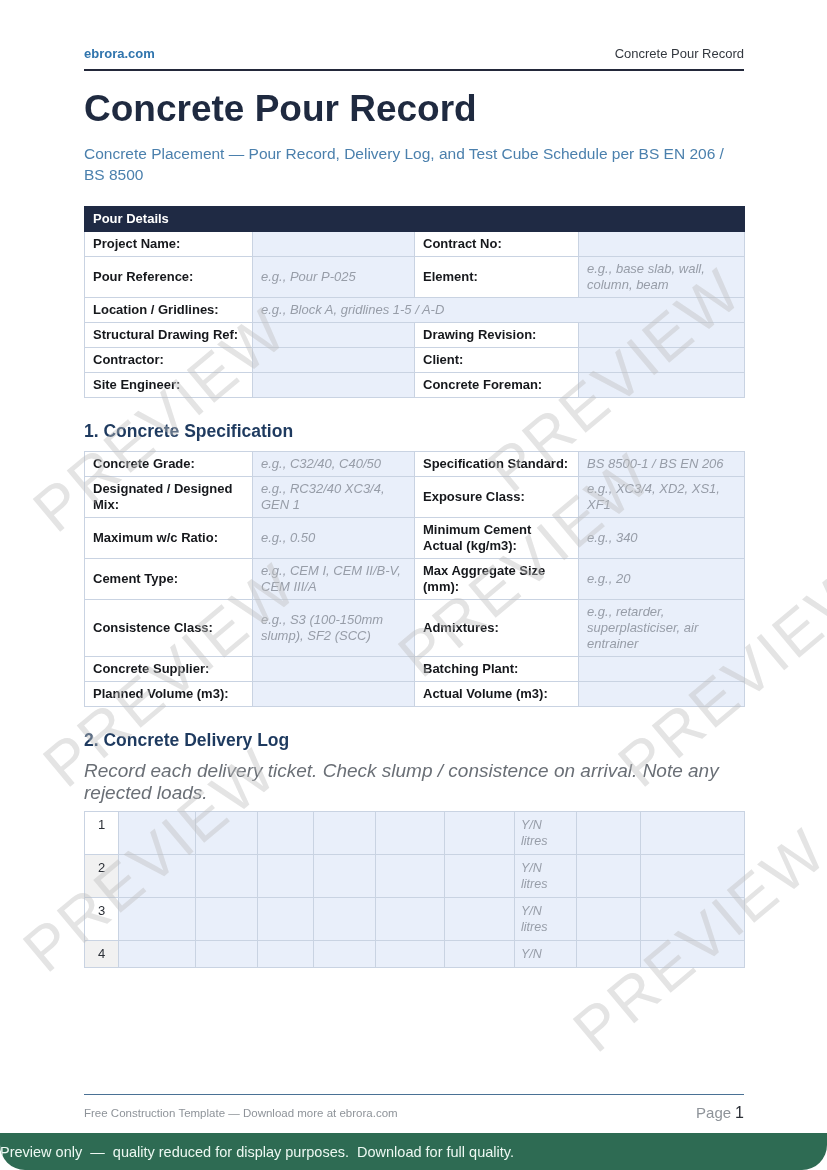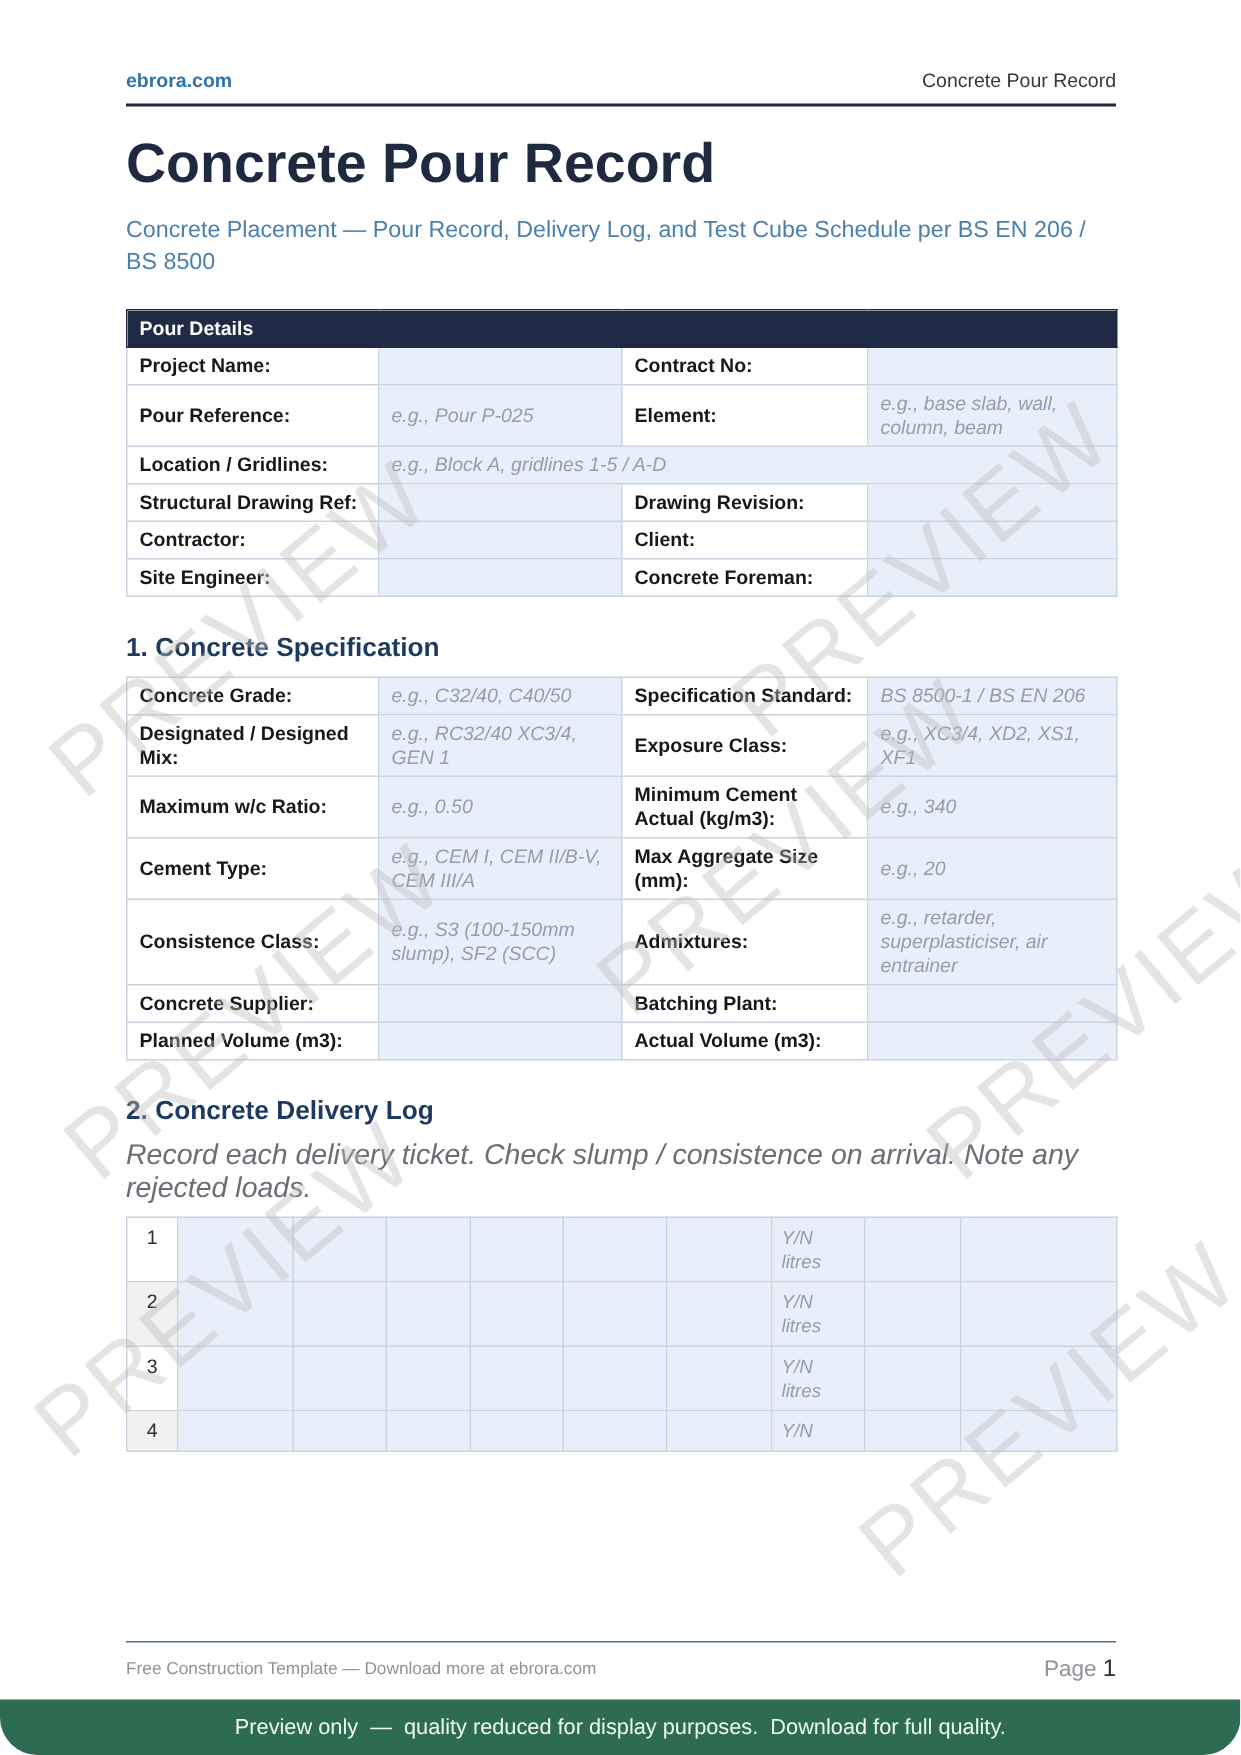--- a/index.html
+++ b/index.html
@@ -62,21 +62,21 @@
   }
   .footer-left { color: #8e9399; font-size: 11.5px; }
   .footer-right { display: flex; align-items: baseline; }
   .page-label { color: #8e9399; font-size: 15px; }
   .page-num { color: #2b2f36; font-size: 16px; margin-left: 4px; }
 
   
   .preview-bar {
     position: absolute; left: 0; right: 0; bottom: 0; height: 37px;
     background: #2e6b53; color: #edf8f2;
-    display: flex; align-items: center; justify-content: center;
+    display: flex; align-items: center; justify-content: flex-start;
     font-size: 14.5px; white-space: pre;
   }
 
   
   .wm {
     position: absolute; color: #bfbfbf; opacity: 0.42; font-size: 62px; letter-spacing: 3px;
     transform: translate(-50%, -50%) rotate(-40deg);
     pointer-events: none; z-index: 5; font-weight: 400; white-space: nowrap;
   }
 </style>

